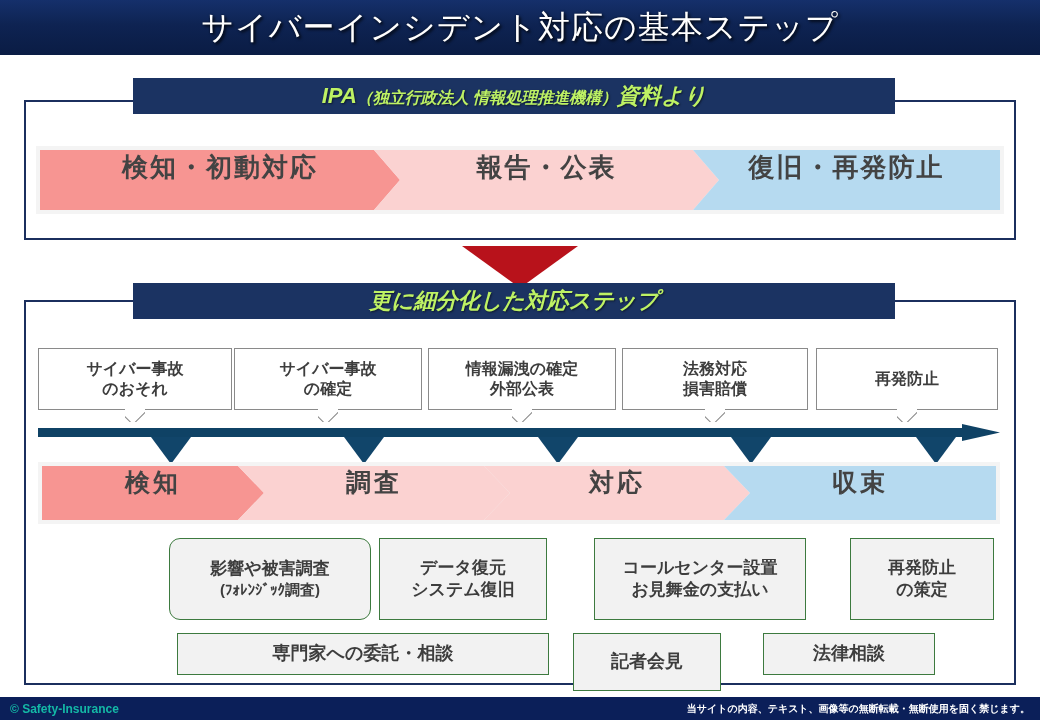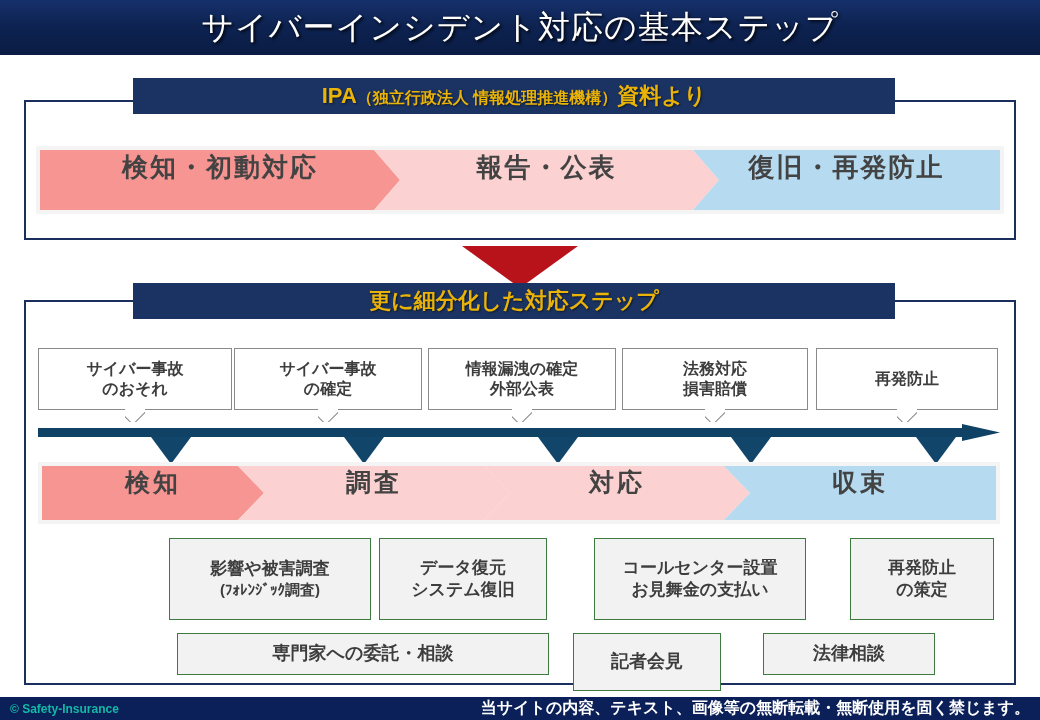--- a/index.html
+++ b/index.html
@@ -51,25 +51,26 @@
     display: flex;
     align-items: center;
     justify-content: center;
     z-index: 5;
     box-sizing: border-box;
   }
   #banner-ipa   { left: 133px; top: 78px;  width: 762px; height: 36px; }
   #banner-steps { left: 133px; top: 283px; width: 762px; height: 36px; }
 
   .panel-banner .banner-text {
-    color: #eab308;
+    color: #bef264;
     font-weight: bold;
     font-size: 22px;
     white-space: nowrap;
     text-shadow: 1px 1px 2px rgba(0,0,0,0.55);
+    font-style: italic;
   }
   .banner-text .sub {
     font-size: 16px;
   }
 
   
   .chevron-track {
     position: absolute;
     display: flex;
     background: #f4f4f4;
@@ -194,21 +195,21 @@
     display: flex;
     flex-direction: column;
     align-items: center;
     justify-content: center;
     font-size: 17px;
     font-weight: bold;
     color: #3d3d3d;
     line-height: 1.32;
     white-space: nowrap;
   }
-  #ab0 { left: 169px; top: 538px; width: 202px; height: 82px; }
+  #ab0 { left: 169px; top: 538px; width: 202px; height: 82px; border-radius: 11px; }
   #ab1 { left: 379px; top: 538px; width: 168px; height: 82px; }
   #ab2 { left: 594px; top: 538px; width: 212px; height: 82px; }
   #ab3 { left: 850px; top: 538px; width: 144px; height: 82px; }
 
   #ab4 { left: 177px; top: 633px; width: 372px; height: 42px; font-size: 18px; }
   #ab5 { left: 573px; top: 633px; width: 148px; height: 58px; font-size: 18px; }
   #ab6 { left: 763px; top: 633px; width: 172px; height: 42px; font-size: 18px; }
 
   .ab-small { font-size: 15px; }
 
@@ -224,21 +225,21 @@
     padding: 0 10px;
     box-sizing: border-box;
   }
   #footer .f-left {
     color: #14b8a6;
     font-size: 12px;
     font-weight: bold;
   }
   #footer .f-right {
     color: #ffffff;
-    font-size: 16px;
+    font-size: 10px;
     font-weight: bold;
   }
 </style>
 </head>
 <body>
 
 <div class="page-header">
   <div class="title">サイバーインシデント対応の基本ステップ</div>
 </div>
 

